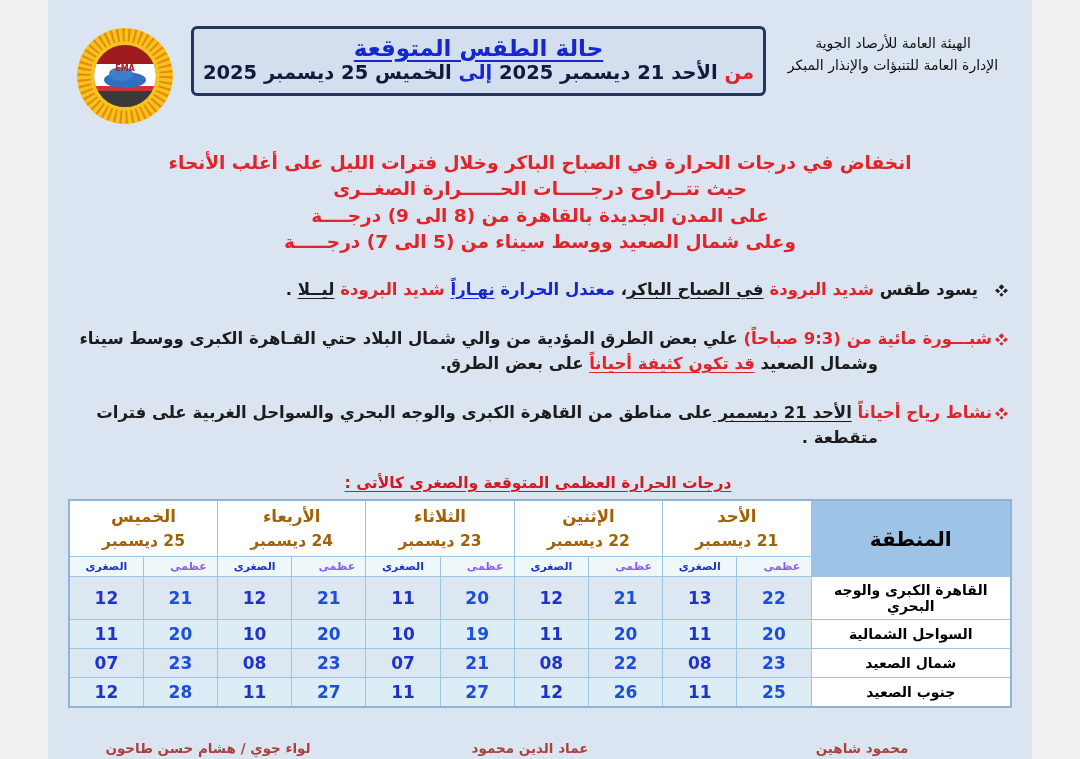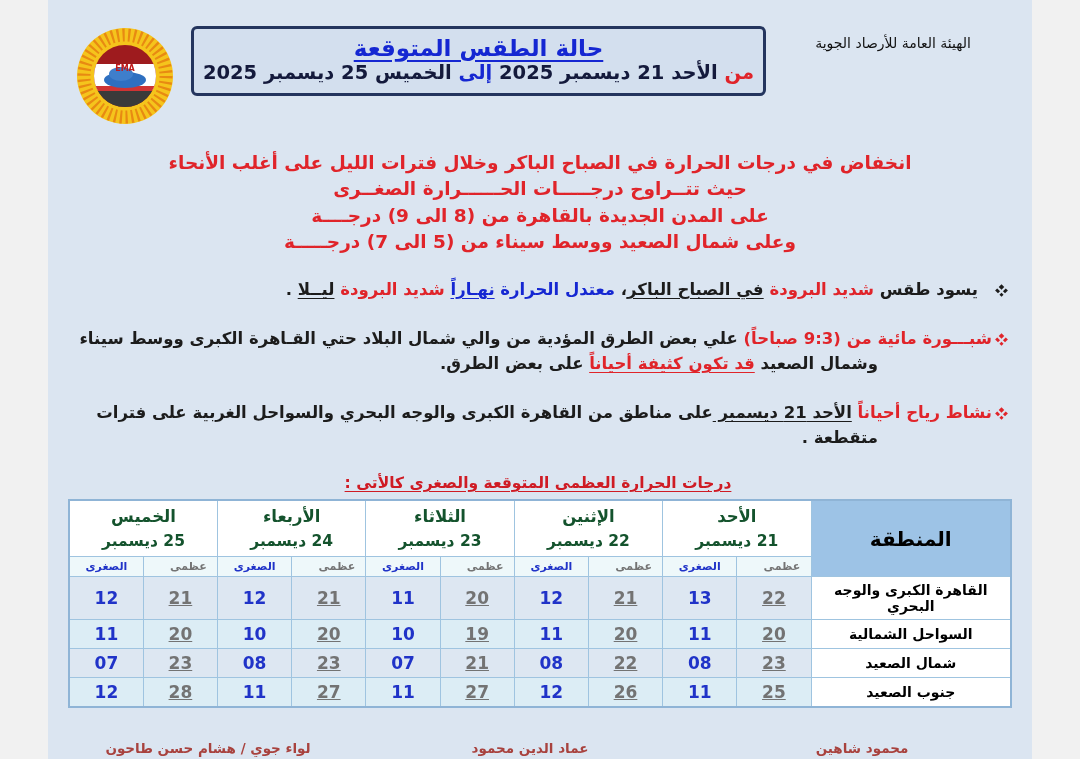--- a/index.html
+++ b/index.html
@@ -33,44 +33,45 @@
   .mk-black{background:#1c1c1c;} .mk-red{background:#e0242a;}
   .mk-gap{display:inline-block;width:14px;}
 
   
   .temps-title{color:#cf1b24;font-weight:bold;font-size:15.5px;text-decoration:underline;
                text-underline-offset:3px;text-align:center;margin:2px 4px 7px 0;}
   table.temps{width:100%;border-collapse:collapse;table-layout:fixed;border:2px solid #8fb4d6;}
   table.temps th,table.temps td{border:1px solid #9fc4e0;font-weight:bold;text-align:center;}
   th.region-h{background:#9dc3e6;font-size:20px;color:#000;}
   col.region-col{width:200px;}
-  th.day{background:#ffffff;font-size:16.5px;color:#14532d;padding:3px 12px;line-height:1.55;}
+  th.day{background:#ffffff;font-size:16.5px;color:#a16207;padding:3px 12px;line-height:1.55;}
   .day-date{font-size:15.5px;}
   th.sub{background:#eef8fa;font-size:11px;padding:3px 0;}
-  th.sub.mx{color:#737373;padding-left:16px;} th.sub.mn{color:#2033c8;}
+  th.sub.mx{color:#8b5cf6;padding-left:16px;} th.sub.mn{color:#2033c8;}
   td.region{background:#ffffff;font-size:14px;color:#000;padding:5px 4px;}
   td.temp{font-size:17px;padding:4px 0;}
-  td.mx{color:#737373;text-decoration:underline;} td.mn{color:#2033c8;}
+  td.mx{color:#1d4ed8;} td.mn{color:#2033c8;}
   tr.row-odd td.temp{background:#dde7f2;} tr.row-even td.temp{background:#dcedf5;}
 
   
   .footer{display:flex;justify-content:space-between;margin-top:28px;color:#a8423e;
           font-weight:bold;font-size:13.5px;text-align:center;}
   .sig{line-height:1.8;}
   .sig.right{flex:0 0 300px;} .sig.center{flex:1;} .sig.left{flex:0 0 280px;}
 </style>
 </head>
 <body>
 
 <div class="canvas">
   <div class="page">
 
     <div class="header-row">
       <div class="agency">
         <div>الهيئة العامة للأرصاد الجوية</div>
+        <div>الإدارة العامة للتنبؤات والإنذار المبكر</div>
       </div>
       <div class="title-box">
         <div class="doc-title">حالة الطقس المتوقعة</div>
         <div class="doc-subtitle"><span class="sg-r">من</span><span class="sg-d"> الأحد 21 ديسمبر 2025 </span><span class="sg-b">إلى</span><span class="sg-d"> الخميس 25 ديسمبر 2025</span></div>
       </div>
       <div class="logo-wrap">
         <svg width="100" height="100" viewBox="0 0 100 100">
           <circle cx="50" cy="50" r="48" fill="#f5c41c"></circle>
           <circle cx="50" cy="50" r="41" fill="none" stroke="#e88a12" stroke-width="13" stroke-dasharray="2.2 3.4"></circle>
           <circle cx="50" cy="50" r="34" fill="#f5c41c"></circle>

